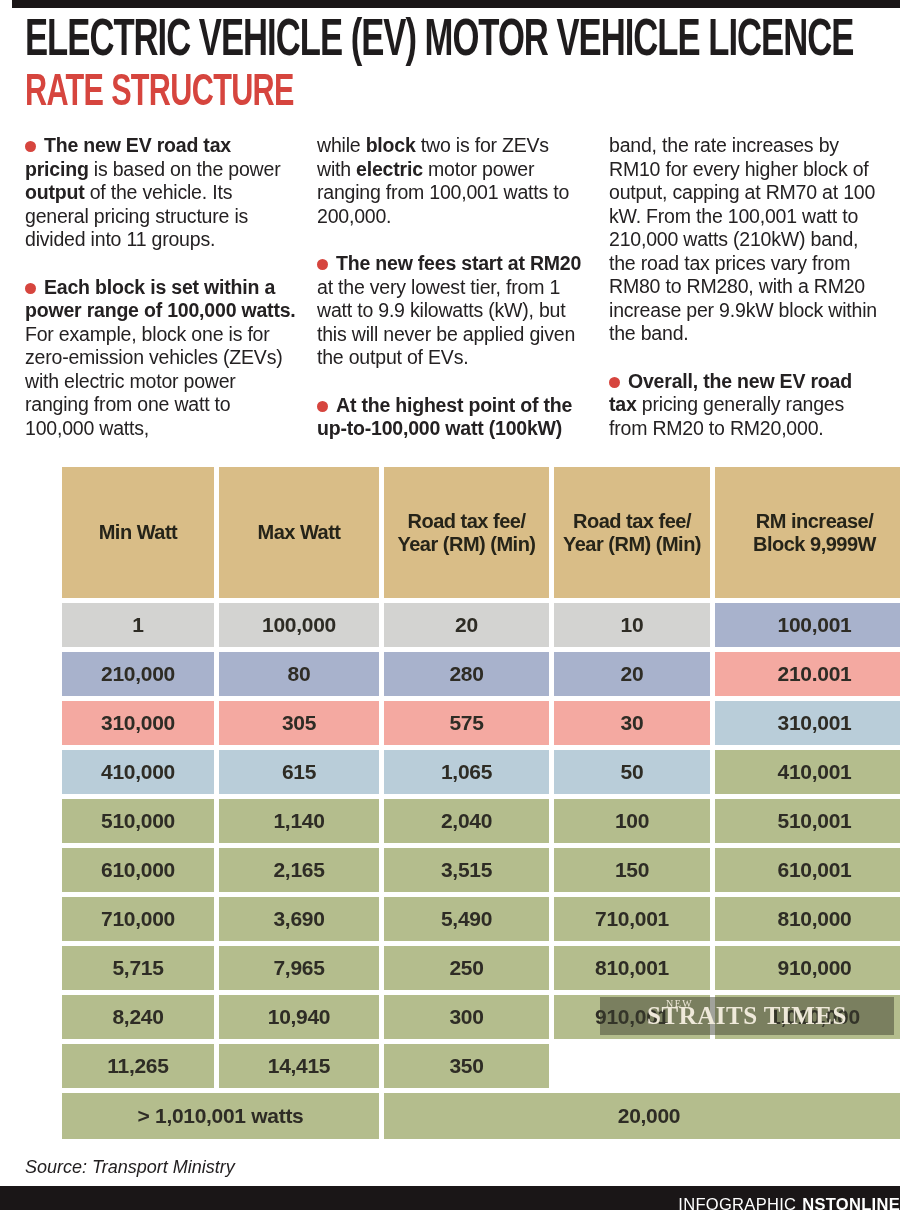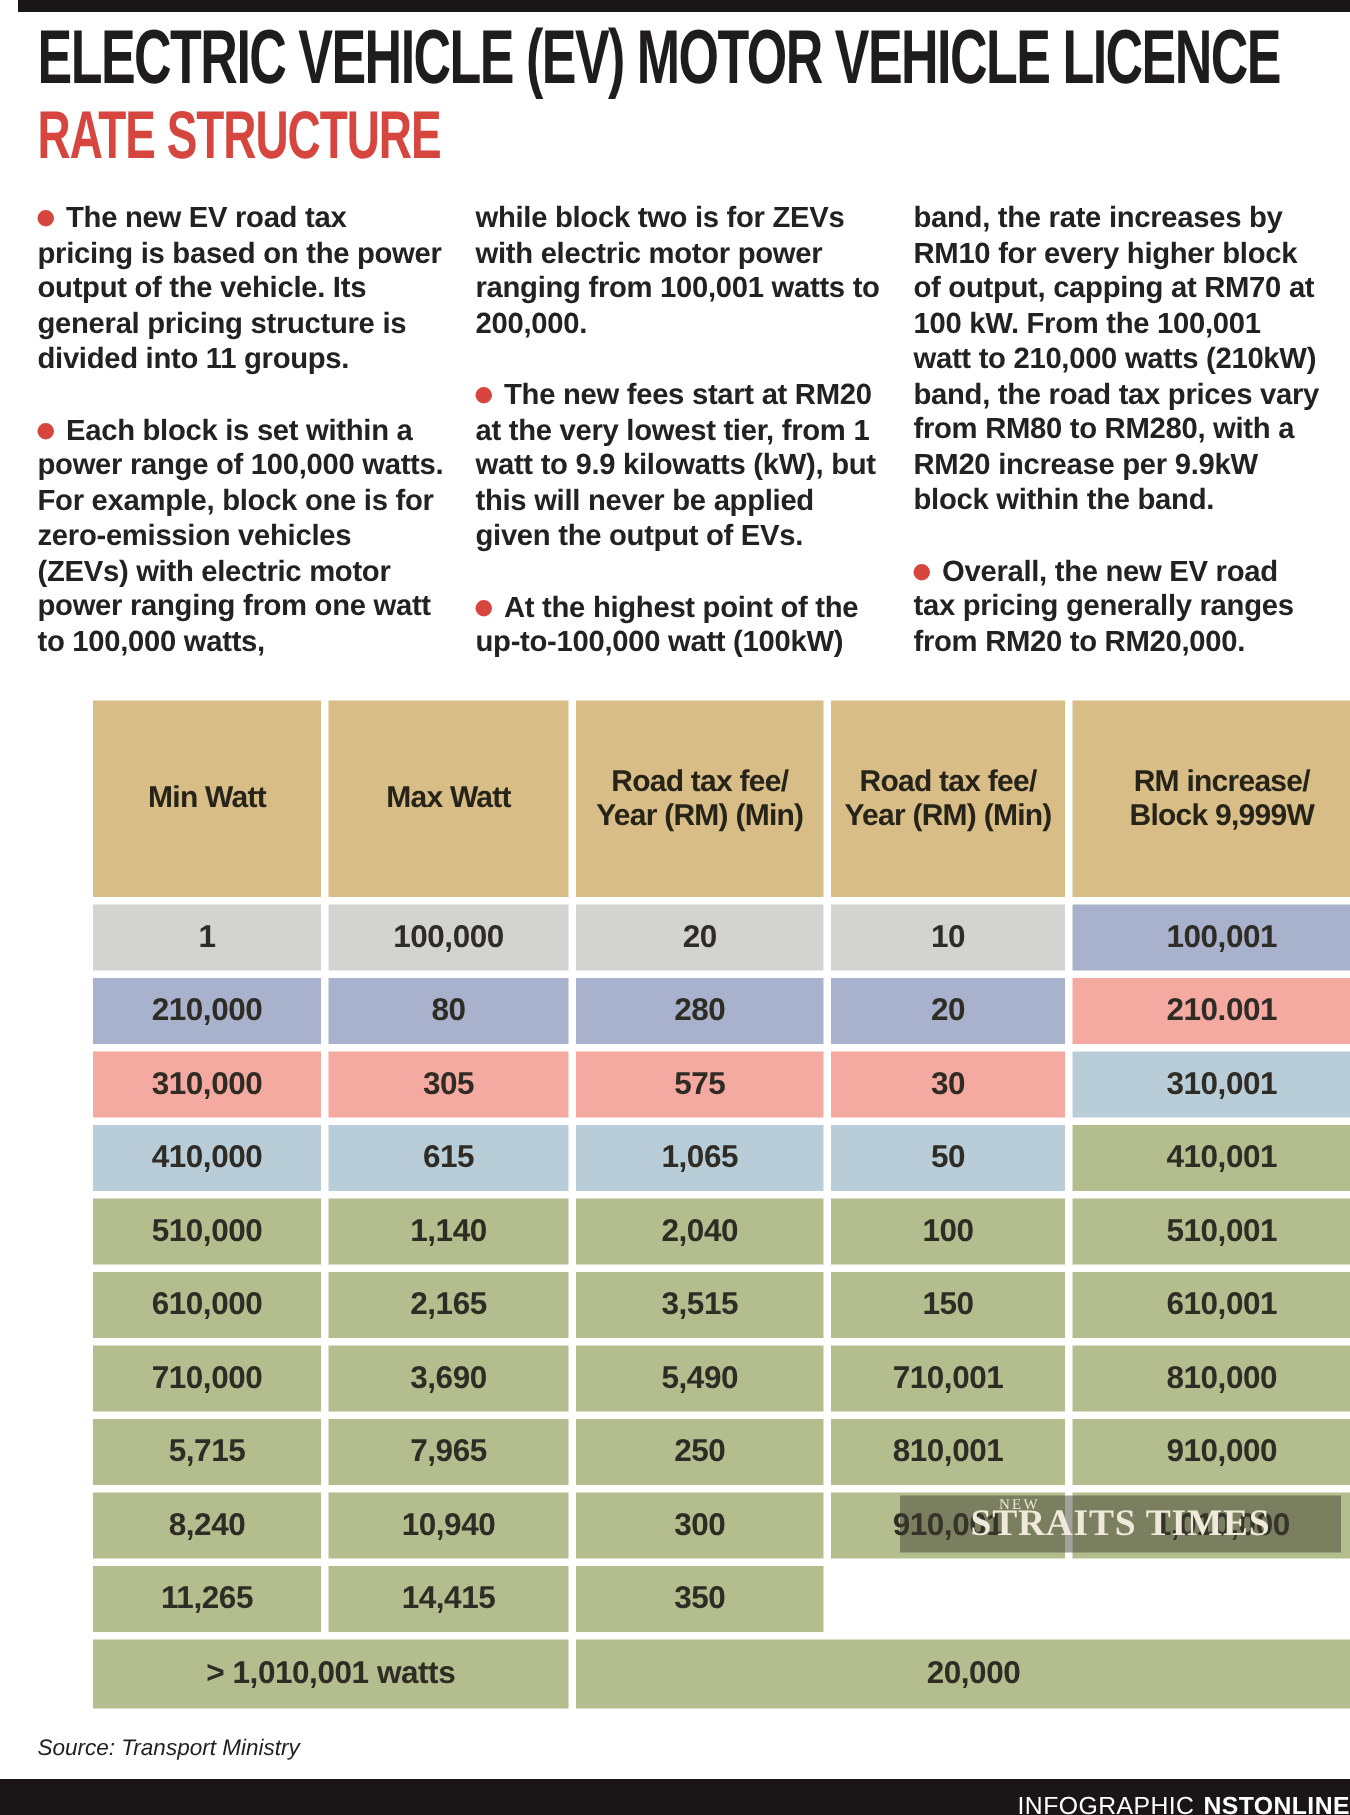--- a/index.html
+++ b/index.html
@@ -62,21 +62,21 @@
     color: var(--body-text, #242122);
   }
   .bullet {
     display: inline-block;
     width: 11px; height: 11px;
     border-radius: 50%;
     background: var(--accent-red, #d6453e);
     margin-right: 8px;
   }
   .runs .b { font-weight: 700; text-align: right; }
-  .runs .r { font-weight: 700; }
+  .runs .r { font-weight: 400; }
 
   
   .rate-table {
     position: absolute;
     top: 467px; left: 25px;
     width: 852px;
     display: grid;
     grid-template-columns: 152px 160px 165px 156px 199px;
     grid-template-rows: 131px repeat(10, 44px) 46px;
     gap: 5px;
@@ -134,21 +134,21 @@
     letter-spacing: 0.5px;
     color: #efe9da;
     white-space: nowrap;
   }
 
   
   .source {
     position: absolute;
     top: 1157px; left: 25px;
     font-style: italic;
-    font-size: 15px;
+    font-size: 18px;
     color: #232021;
   }
   .bottom-bar {
     position: absolute;
     top: 1186px; left: 0; right: 0;
     height: 36px;
     background: var(--bar-black, #1a1617);
     display: flex;
     align-items: center;
     justify-content: flex-end;

